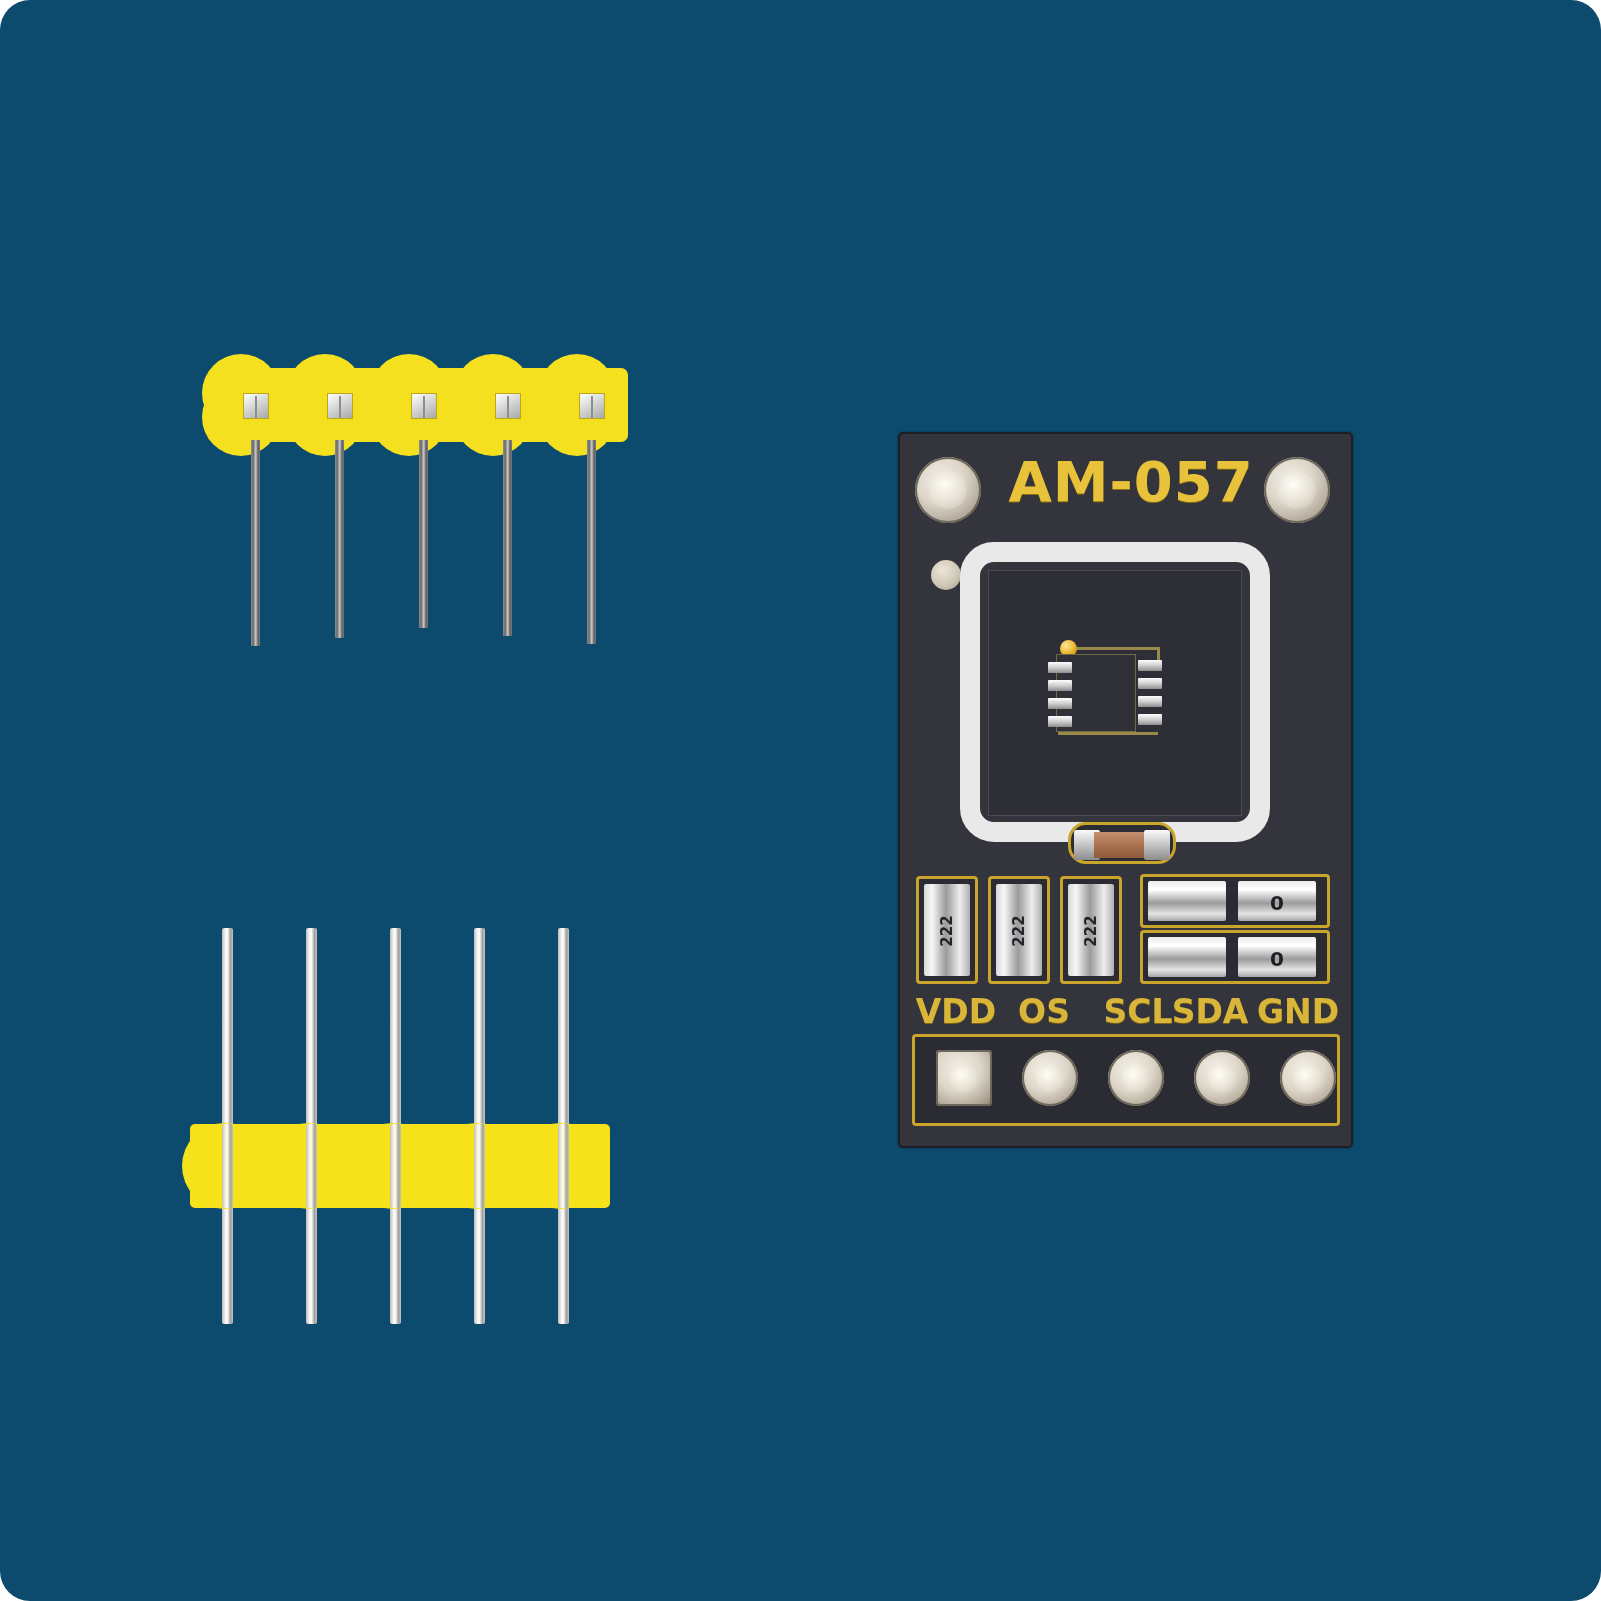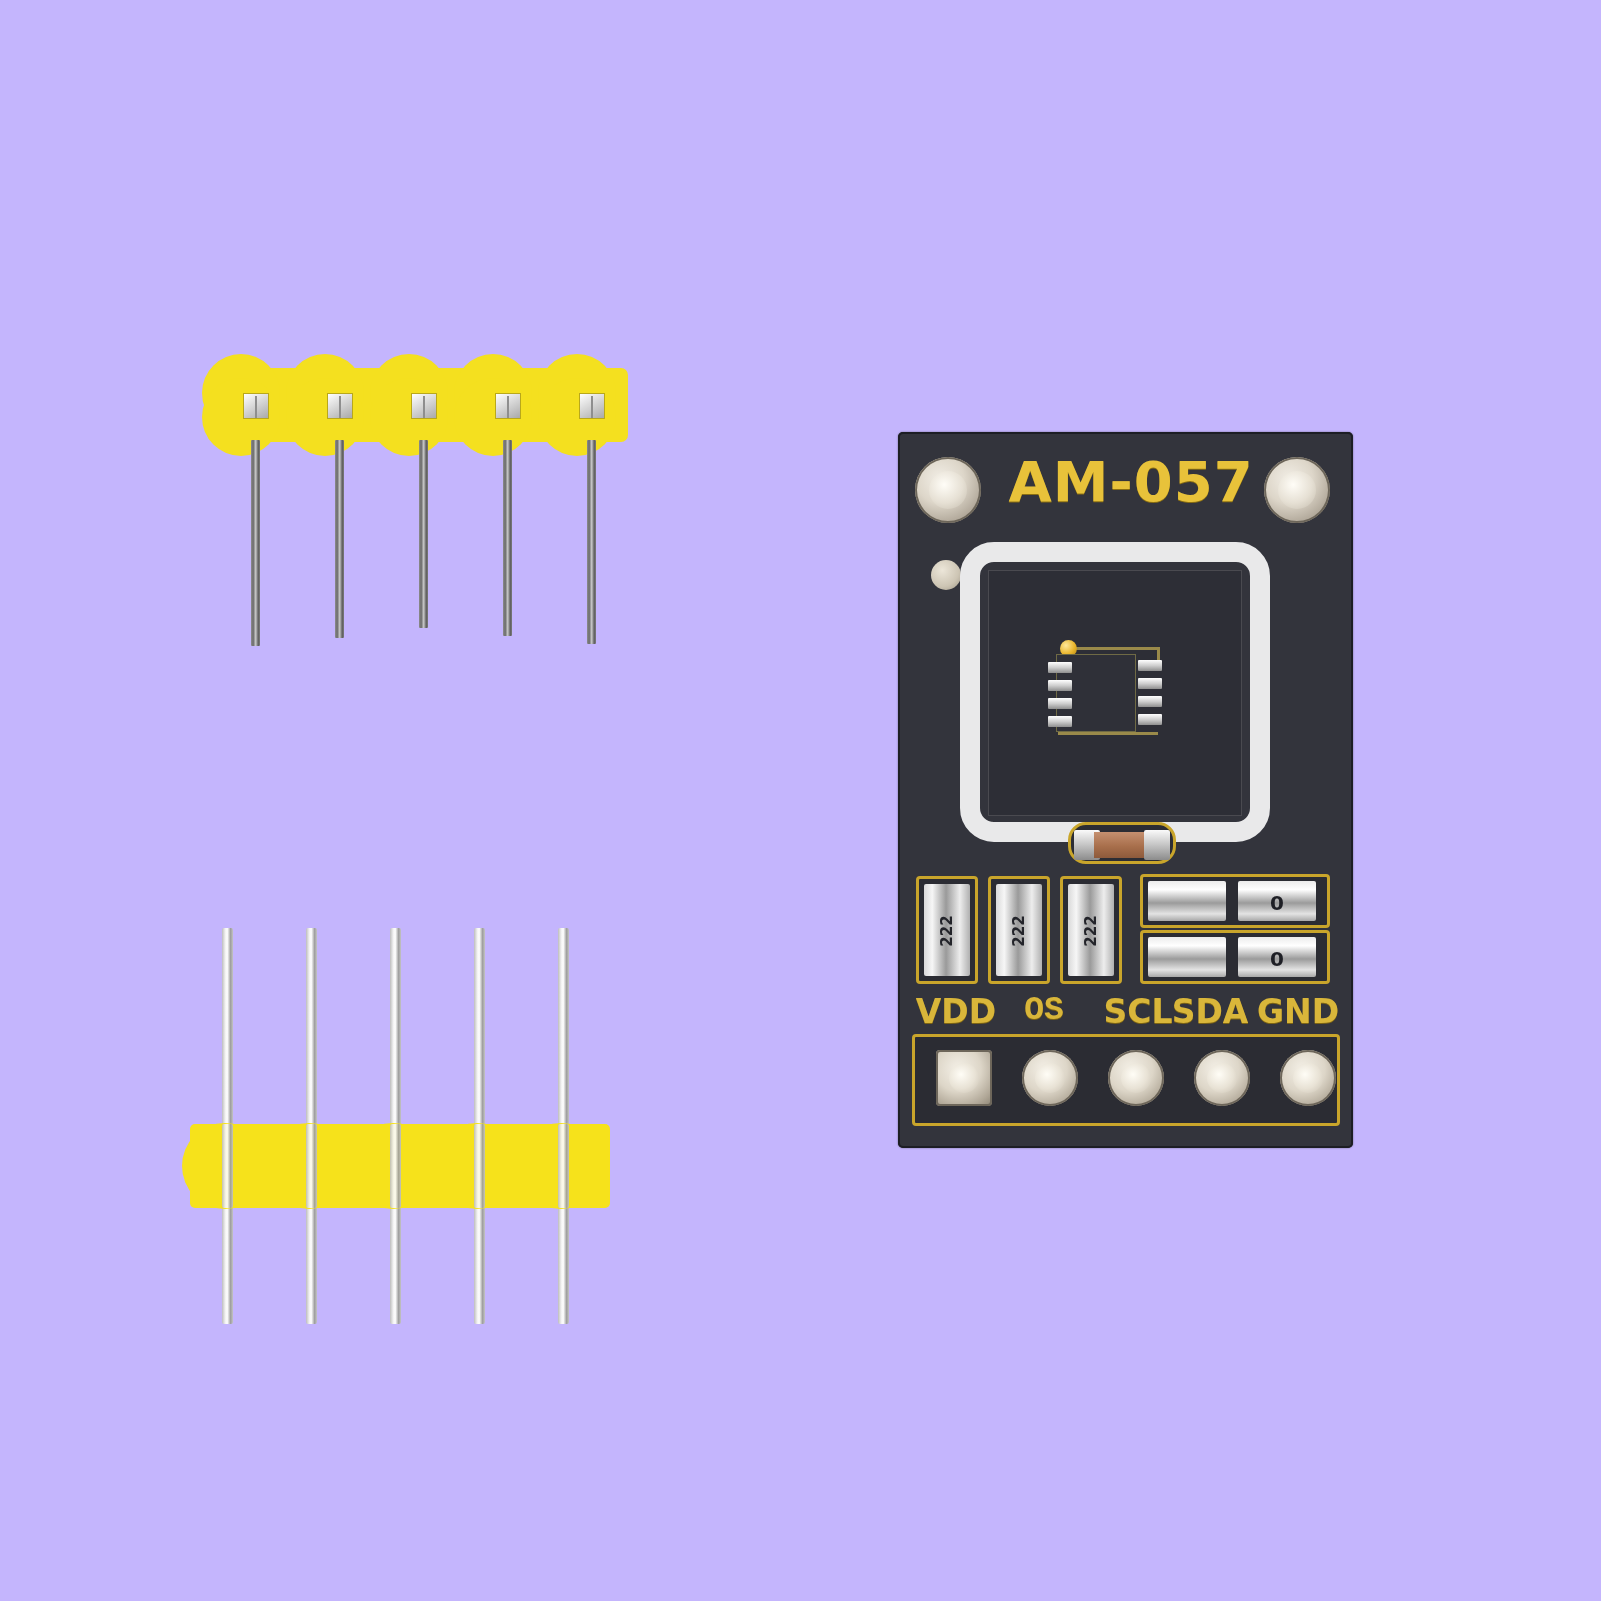--- a/index.html
+++ b/index.html
@@ -13,21 +13,22 @@
     position: relative;
     overflow: hidden;
     font-family: "Liberation Sans", sans-serif;
   }
 
   .scene {
     position: absolute;
     left: 0; top: 0;
     width: 1601px;
     height: 1601px;
-    background: #c4b5fd;
+    background: #0c4a6e;
+    border-radius: 30px;
   }
 
   
   #female-header {
     position: absolute;
     left: 208px;
     top: 368px;
     width: 420px;
     height: 310px;
   }
@@ -456,21 +457,21 @@
     <div class="jump-chip" style="left:250px; top:449px;"></div>
     <div class="jump-chip" style="left:340px; top:449px;"></div>
     <div class="jump-code" style="left:340px; top:459px;">0</div>
 
     <div class="jump-outline" style="left:242px; top:498px;"></div>
     <div class="jump-chip" style="left:250px; top:505px;"></div>
     <div class="jump-chip" style="left:340px; top:505px;"></div>
     <div class="jump-code" style="left:340px; top:515px;">0</div>
 
     <div class="pin-label" style="left:10px;  width:96px;">VDD</div>
-    <div class="pin-label" style="left:104px; width:84px;font-family:Liberation Mono, monospace;">OS</div>
+    <div class="pin-label" style="left:104px; width:84px;">OS</div>
     <div class="pin-label" style="left:192px; width:96px;">SCL</div>
     <div class="pin-label" style="left:264px; width:96px;">SDA</div>
     <div class="pin-label" style="left:352px; width:96px;">GND</div>
 
     <div class="pad-strip"></div>
     <div class="pad square" style="left:38px;"></div>
     <div class="pad round" style="left:124px;"></div>
     <div class="pad round" style="left:210px;"></div>
     <div class="pad round" style="left:296px;"></div>
     <div class="pad round" style="left:382px;"></div>

